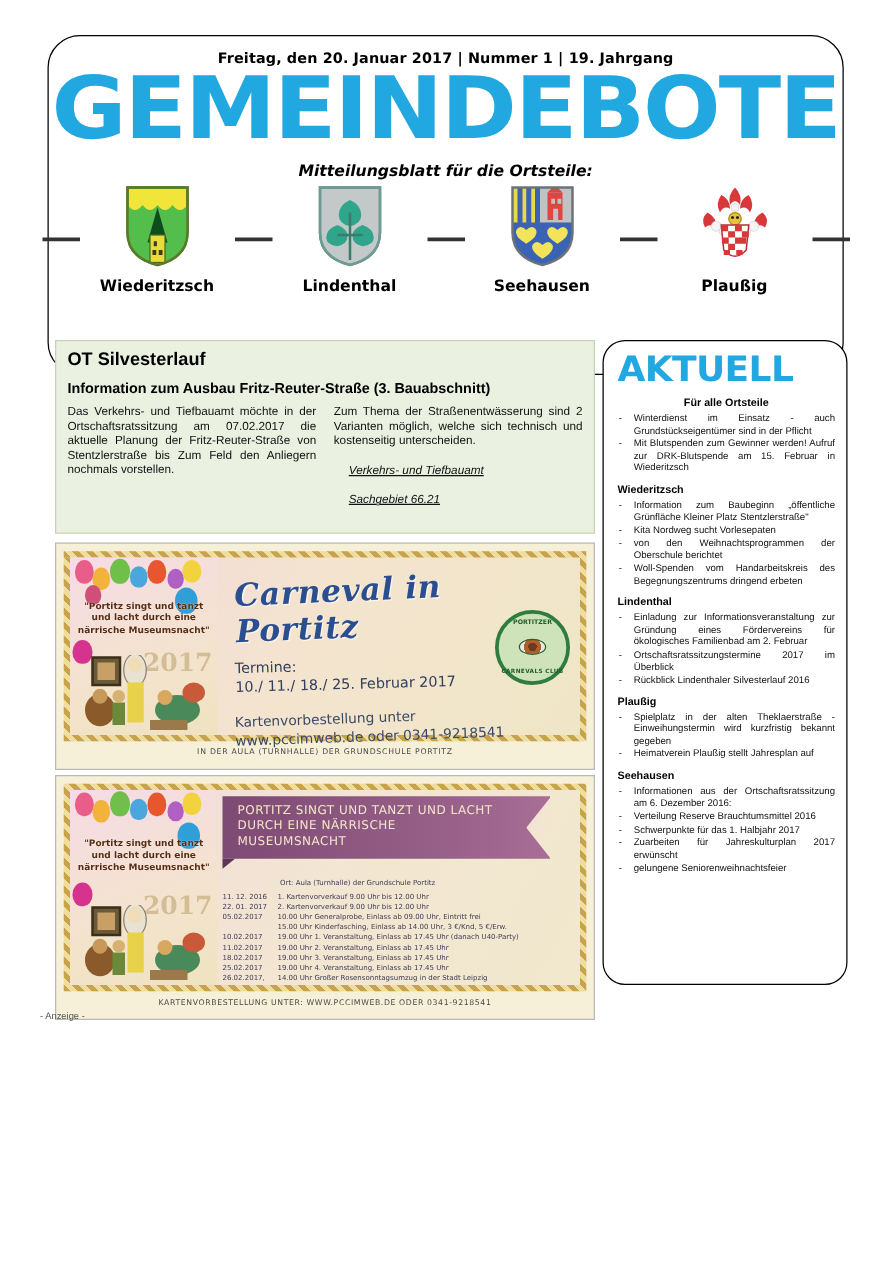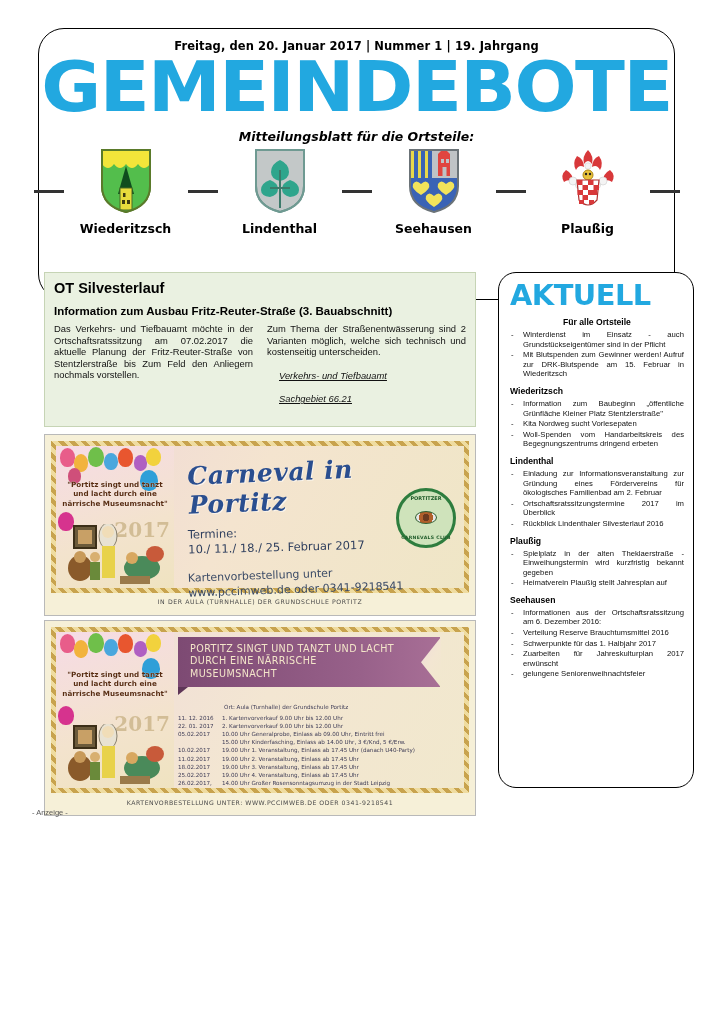--- a/index.html
+++ b/index.html
@@ -307,21 +307,20 @@
   .sidebar {
     position: absolute;
     left: 482px; top: 272px;
     width: 196px;
     min-height: 516px;
     border: 1.5px solid #000;
     border-radius: 18px;
     background: #fff;
     padding: 8px 9px 25px 11px;
     overflow: hidden;
-    margin-left: 16px;
   }
   .aktuell {
     font-family:"DejaVu Sans", sans-serif;
     font-weight: bold;
     font-size: 28px;
     line-height: 30px;
     color: #22a8e0;
     letter-spacing: -.5px;
     margin: 0 0 6px 0;
     transform: scaleX(1.03);
@@ -626,20 +625,21 @@
     <div id="sidebar-sections">
         <div class="sb-head">Für alle Ortsteile</div>
         <ul class="sb-list">
           <li>Winterdienst im Einsatz - auch Grundstückseigentümer sind in der Pflicht</li>
           <li>Mit Blutspenden zum Gewinner werden! Aufruf zur DRK-Blutspende am 15. Februar in Wiederitzsch</li>
         </ul>
         <div class="sb-head">Wiederitzsch</div>
         <ul class="sb-list">
           <li>Information zum Baubeginn „öffentliche Grünfläche Kleiner Platz Stentzlerstraße"</li>
           <li>Kita Nordweg sucht Vorlesepaten</li>
+          <li>von den Weihnachtsprogrammen der Oberschule berichtet</li>
           <li>Woll-Spenden vom Handarbeitskreis des Begegnungszentrums dringend erbeten</li>
         </ul>
         <div class="sb-head">Lindenthal</div>
         <ul class="sb-list">
           <li>Einladung zur Informationsveranstaltung zur Gründung eines Fördervereins für ökologisches Familienbad am 2. Februar</li>
           <li>Ortschaftsratssitzungstermine 2017 im Überblick</li>
           <li>Rückblick Lindenthaler Silvesterlauf 2016</li>
         </ul>
         <div class="sb-head">Plaußig</div>
         <ul class="sb-list">

